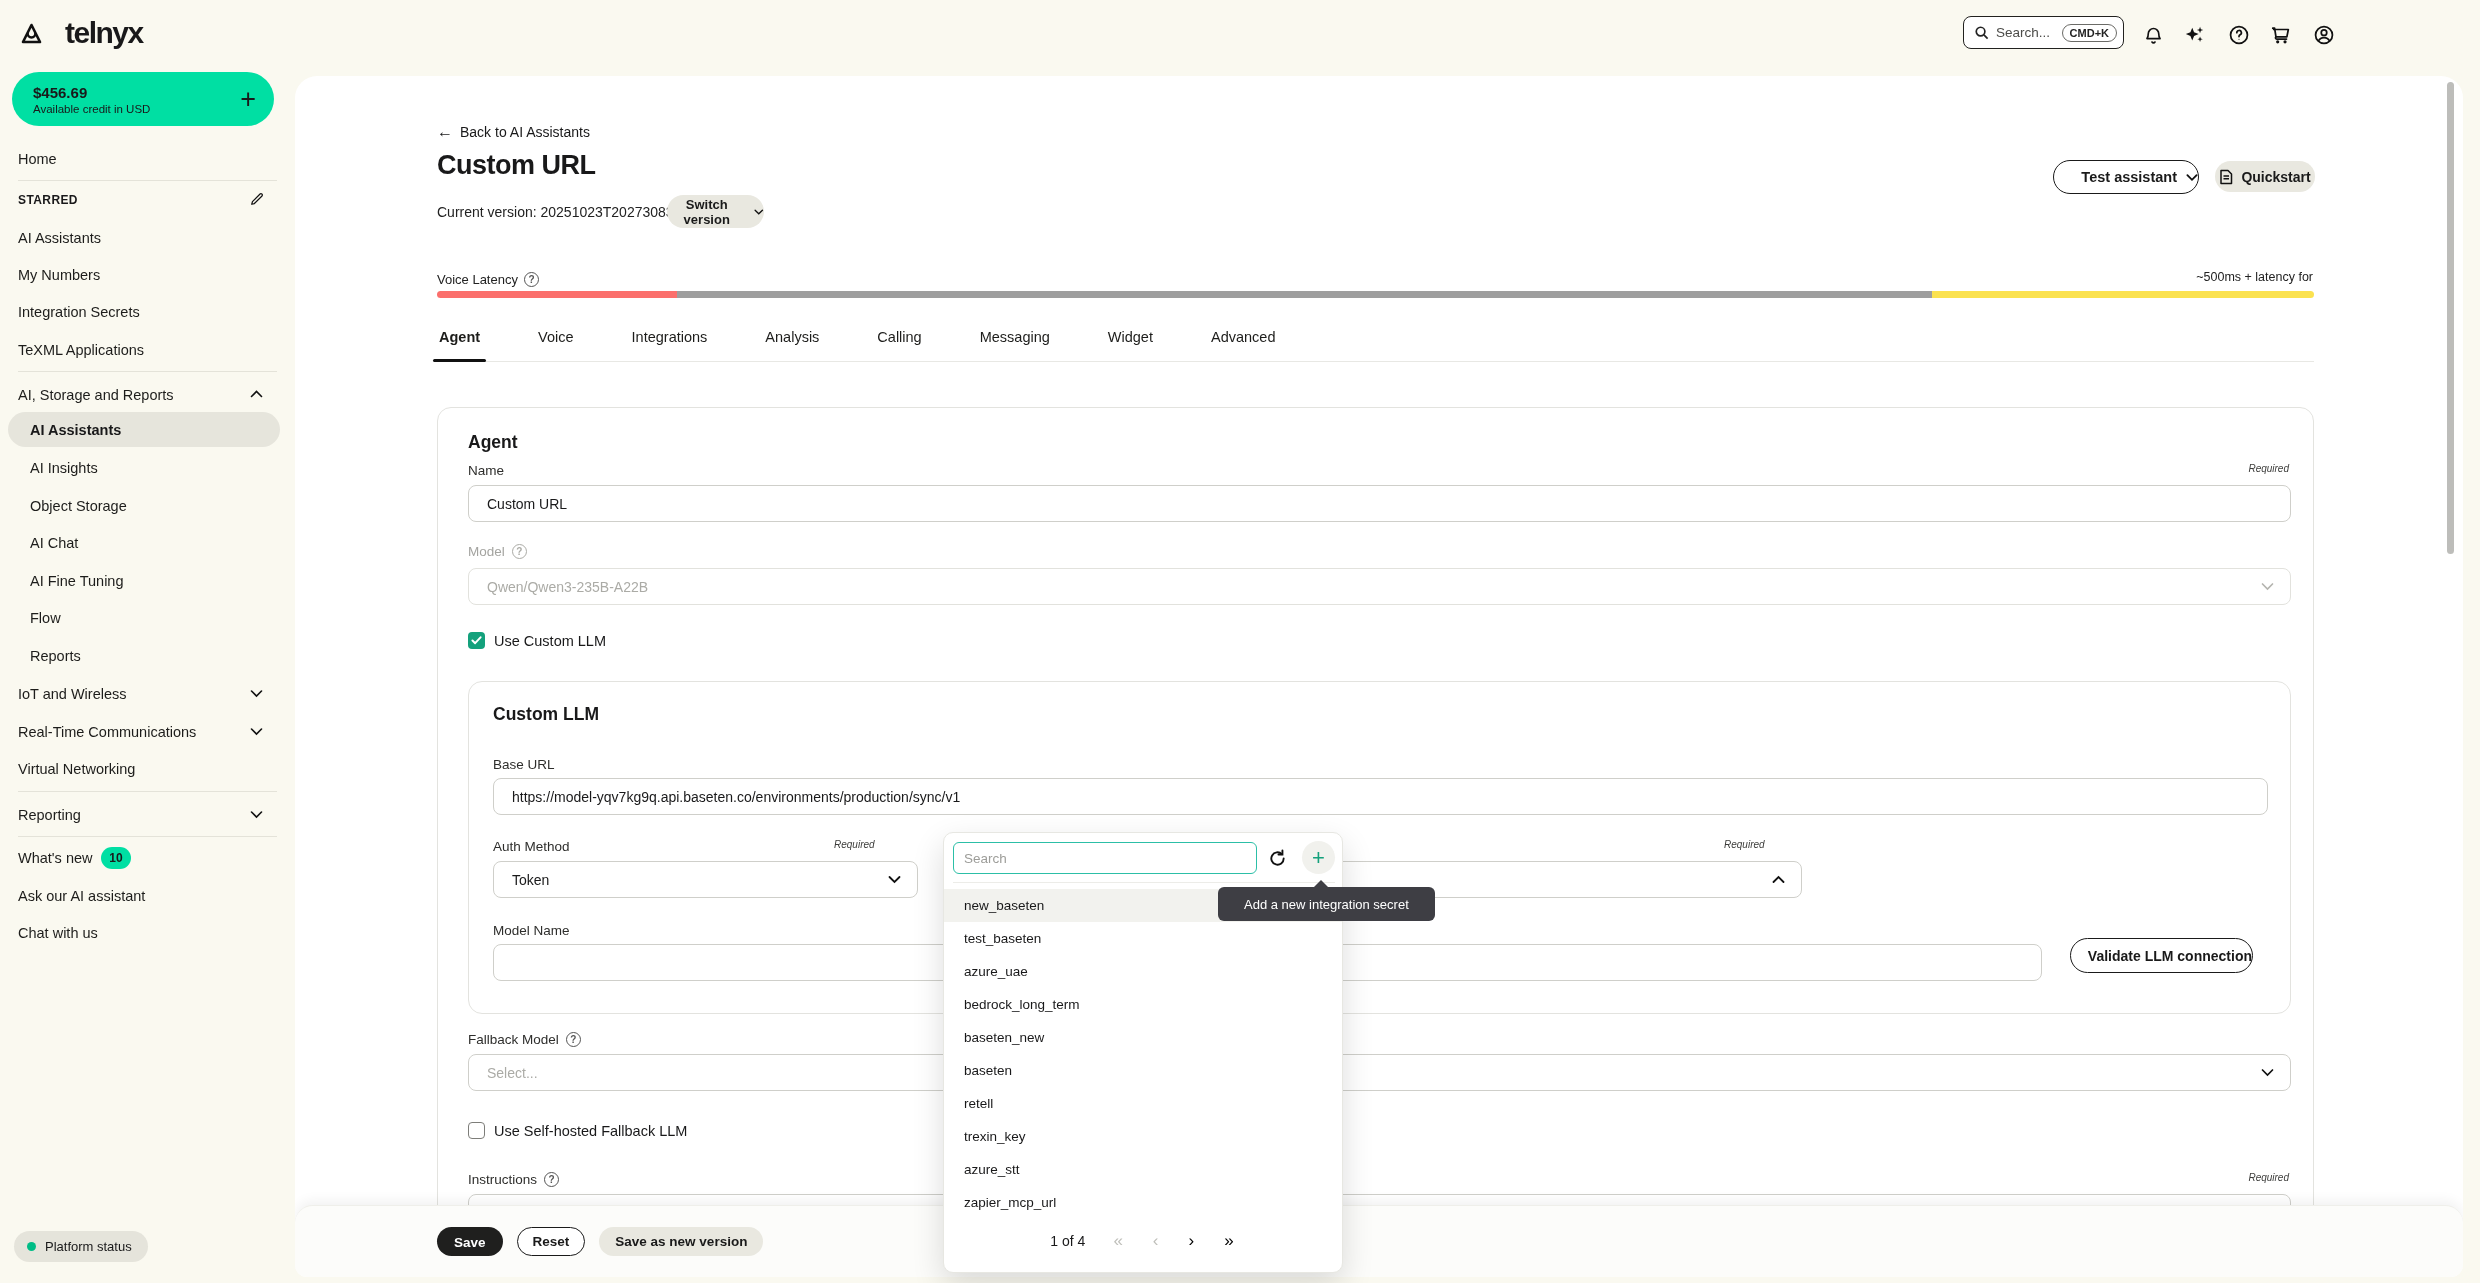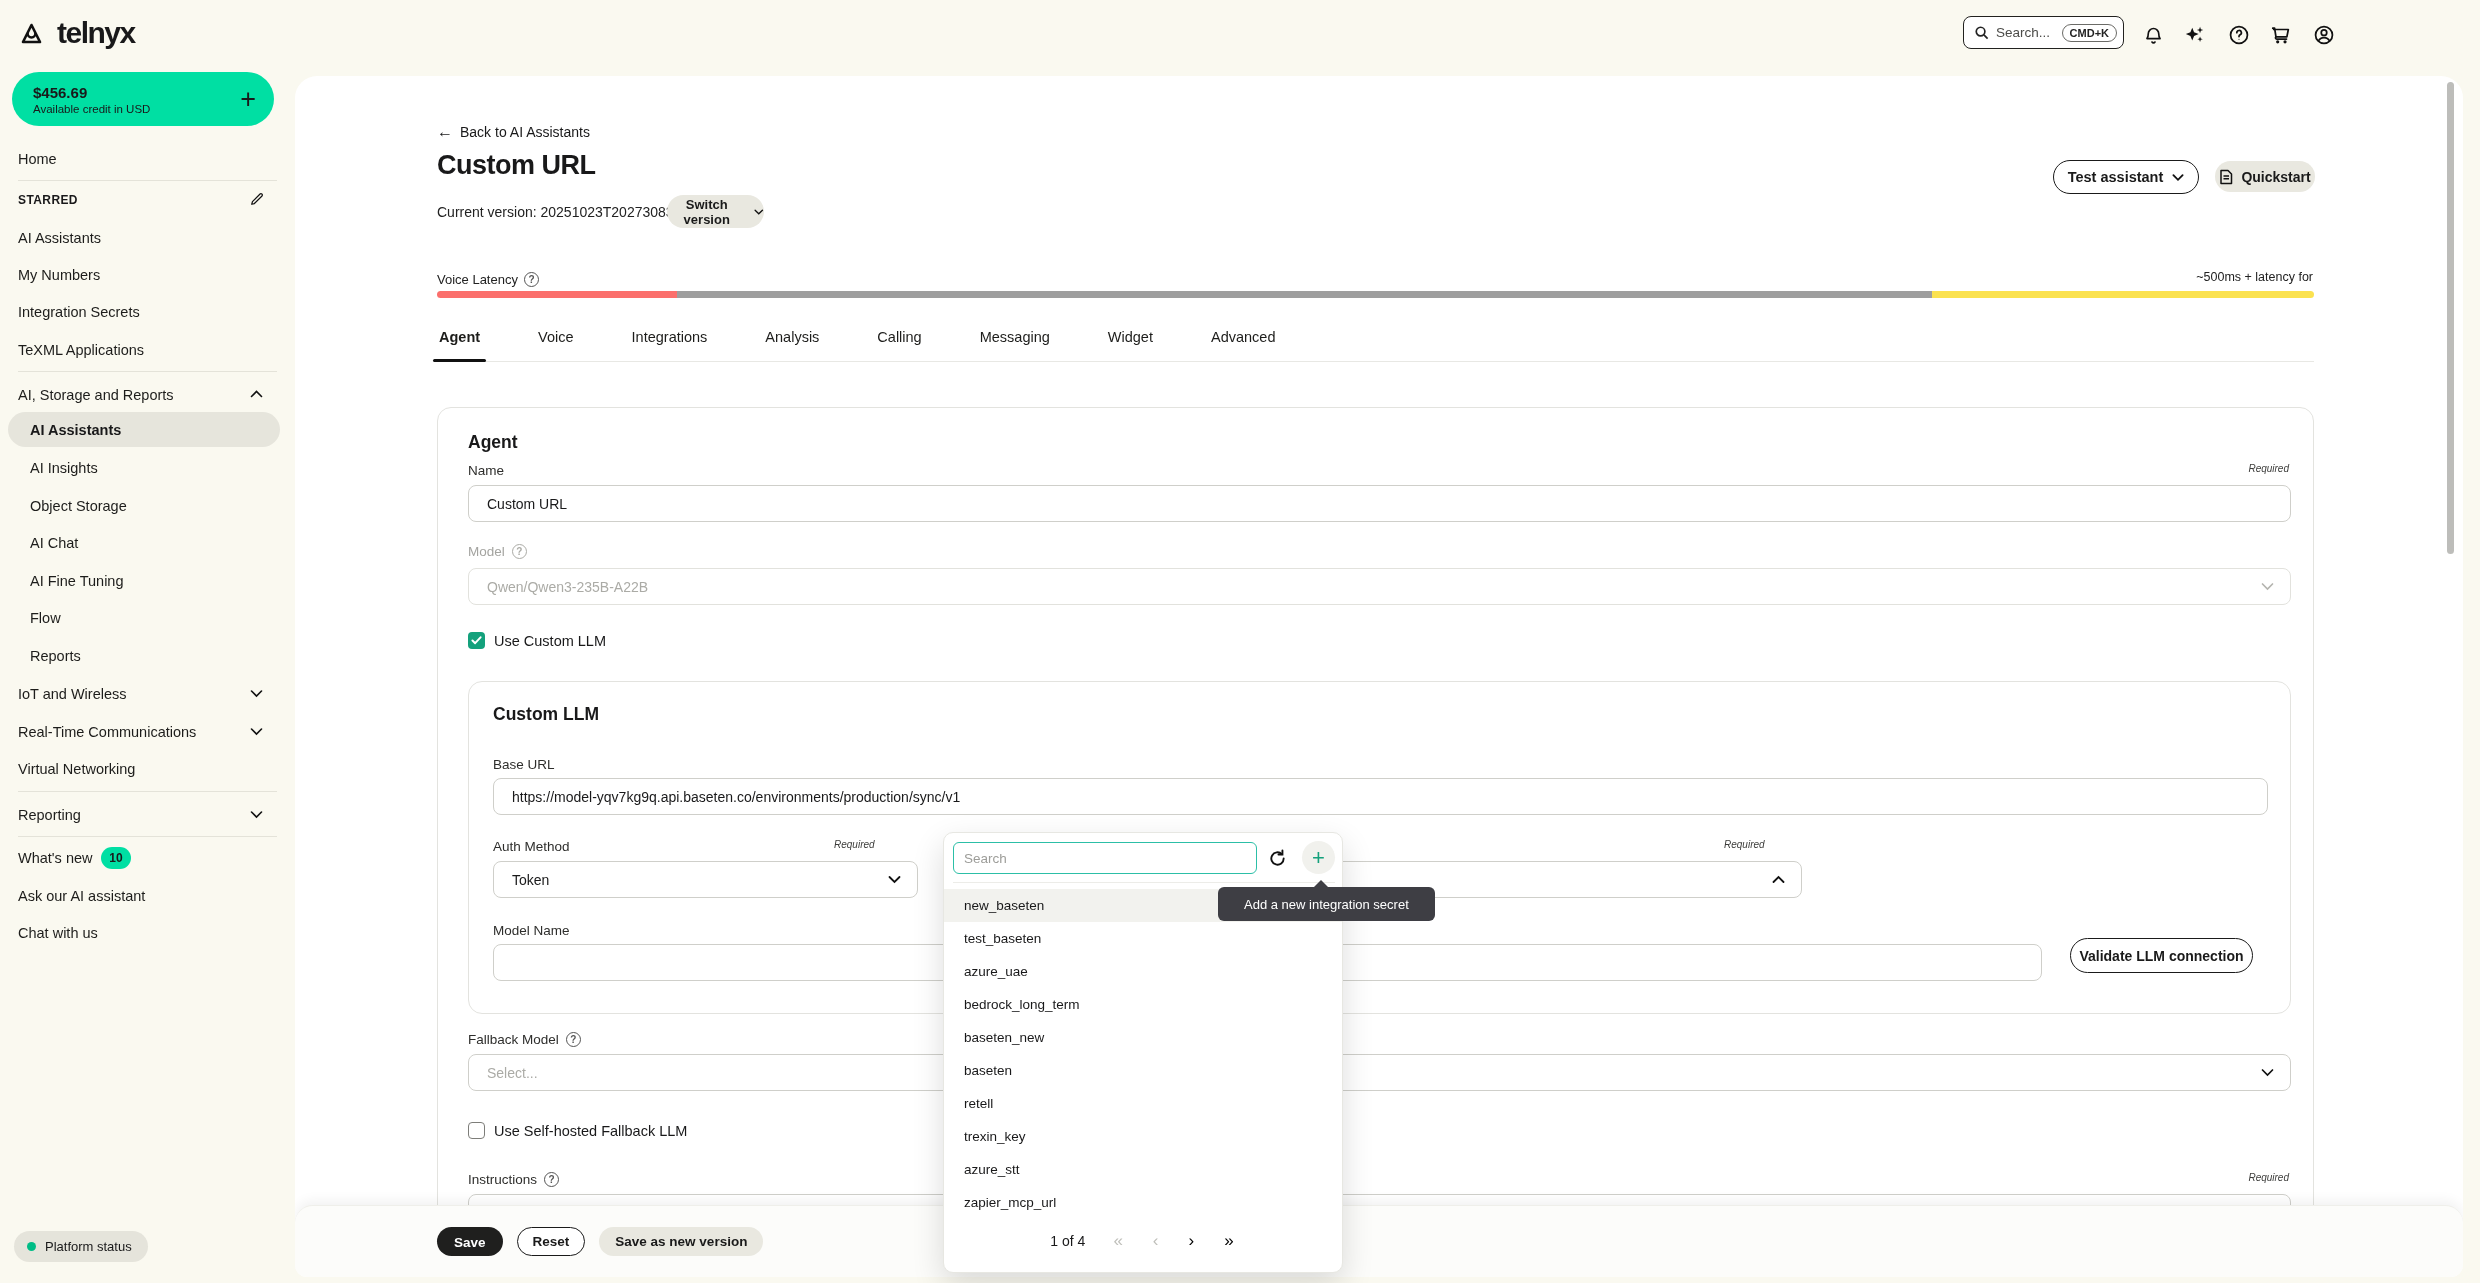--- a/index.html
+++ b/index.html
@@ -8,21 +8,21 @@
     font-family:"Liberation Sans","DejaVu Sans",sans-serif;
     background:var(--page-bg,#FAF9F0);
     color:#19191a;
     position:relative;
     overflow:hidden;
     font-size:14.5px;
   }
   .abs { position:absolute; }
 
   
-  .logo { left:18px; top:16px; display:flex; align-items:center; gap:12px; }
+  .logo { left:18px; top:16px; display:flex; align-items:center; gap:20px; }
   .logo-text { font-size:30px; font-weight:bold; letter-spacing:-1.5px; }
   .search-box {
     left:1963px; top:16px; width:161px; height:33px;
     background:#fff; border:1.5px solid #22221f; border-radius:8px;
     display:flex; align-items:center; padding:0 6px 0 10px; gap:7px;
   }
   .search-text { font-size:13.5px; color:#4c4c49; flex:1; }
   .kbd-pill {
     border:1.3px solid #6b6b67; border-radius:10px; padding:2px 7px;
     font-size:11px; font-weight:bold; letter-spacing:0; white-space:nowrap; color:#222;
@@ -68,21 +68,21 @@
   .page-title { left:142px; top:74px; font-size:27px; font-weight:bold; letter-spacing:-.5px; }
   .version-row { left:142px; top:128px; font-size:14px; color:#222; }
   .btn-gray {
     background:#E9E8E0; border-radius:17px; display:inline-flex; align-items:center;
     justify-content:center; gap:8px; font-weight:bold; font-size:13px; border:none;
     font-family:inherit; cursor:pointer; color:#1a1a1a;
   }
   .switch-btn { left:372px; top:119px; width:97px; height:33px; }
   .btn-outline {
     background:#fff; border:1.7px solid #1a1a1a; border-radius:18px; display:inline-flex;
-    align-items:center; justify-content:center; gap:9px; font-weight:bold; font-size:14.5px;
+    align-items:center; justify-content:flex-end; gap:9px; font-weight:bold; font-size:14.5px;
     font-family:inherit; cursor:pointer; color:#1a1a1a;
   }
   .test-btn { left:1758px; top:84px; width:146px; height:34px; }
   .quickstart-btn { left:1920px; top:85px; width:100px; height:31px; font-size:14px; }
 
   .vl-label { left:142px; top:196px; font-size:13px; display:flex; align-items:center; gap:6px; color:#222; }
   .latency-note { top:194px; right:150px; font-size:12.5px; color:#222; }
   .latency-bar { left:142px; top:215px; width:1877px; height:7px; border-radius:4px; overflow:hidden; display:flex; }
   .lat-red { width:240px; background:var(--lat-red,#FB6F6C); }
   .lat-gray { flex:1; background:var(--lat-gray,#9E9E9E); }

